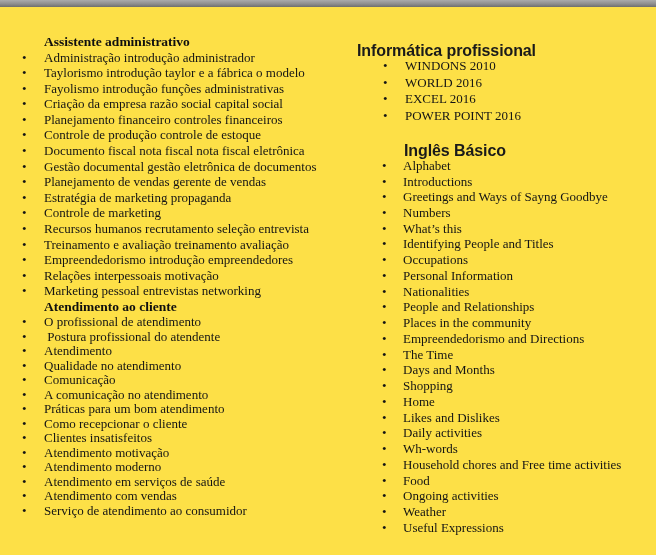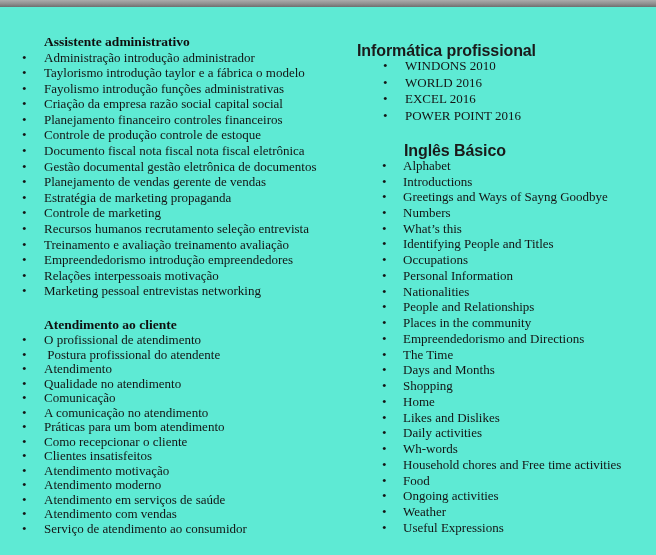--- a/index.html
+++ b/index.html
@@ -9,21 +9,21 @@
     height: 555px;
     background: #ffffff;
     overflow: hidden;
     font-family: "Liberation Serif", serif;
     color: #121212;
   }
   .page {
     position: relative;
     width: 656px;
     height: 555px;
-    background: #5eead4;
+    background: #fde047;
   }
   .topbar {
     position: absolute;
     top: 0; left: 0; right: 0;
     height: 7px;
     background: linear-gradient(#ababab 0%, #8f8f8f 55%, #6e6e6e 100%);
   }
   .col { position: absolute; }
   .col-left  { left: 22px;  top: 33.5px; width: 330px; }
   .col-right { left: 357px; top: 43px;   width: 298px; }
@@ -60,21 +60,21 @@
   ul.doc-list li::before {
     content: "\2022";
     position: absolute;
     font-size: 13px;
   }
 
   .list-admin       { margin-top: 9.2px; }
   .list-admin li    { line-height: 15.6px; padding-left: 22px; }
   .list-admin li::before { left: 0px; }
 
-  .title-atendimento { margin-top: 18px; }
+  .title-atendimento { }
   .list-atendimento  { margin-top: 4.7px; }
   .list-atendimento li { line-height: 14.5px; padding-left: 22px; }
   .list-atendimento li::before { left: 0px; }
 
   .list-informatica { margin-top: 5.5px; }
   .list-informatica li { line-height: 16.7px; padding-left: 48px; }
   .list-informatica li::before { left: 26px; }
 
   .subtitle-ingles { margin-top: 18px; margin-left: 47px; }
   .list-ingles     { margin-top: 0px; }

